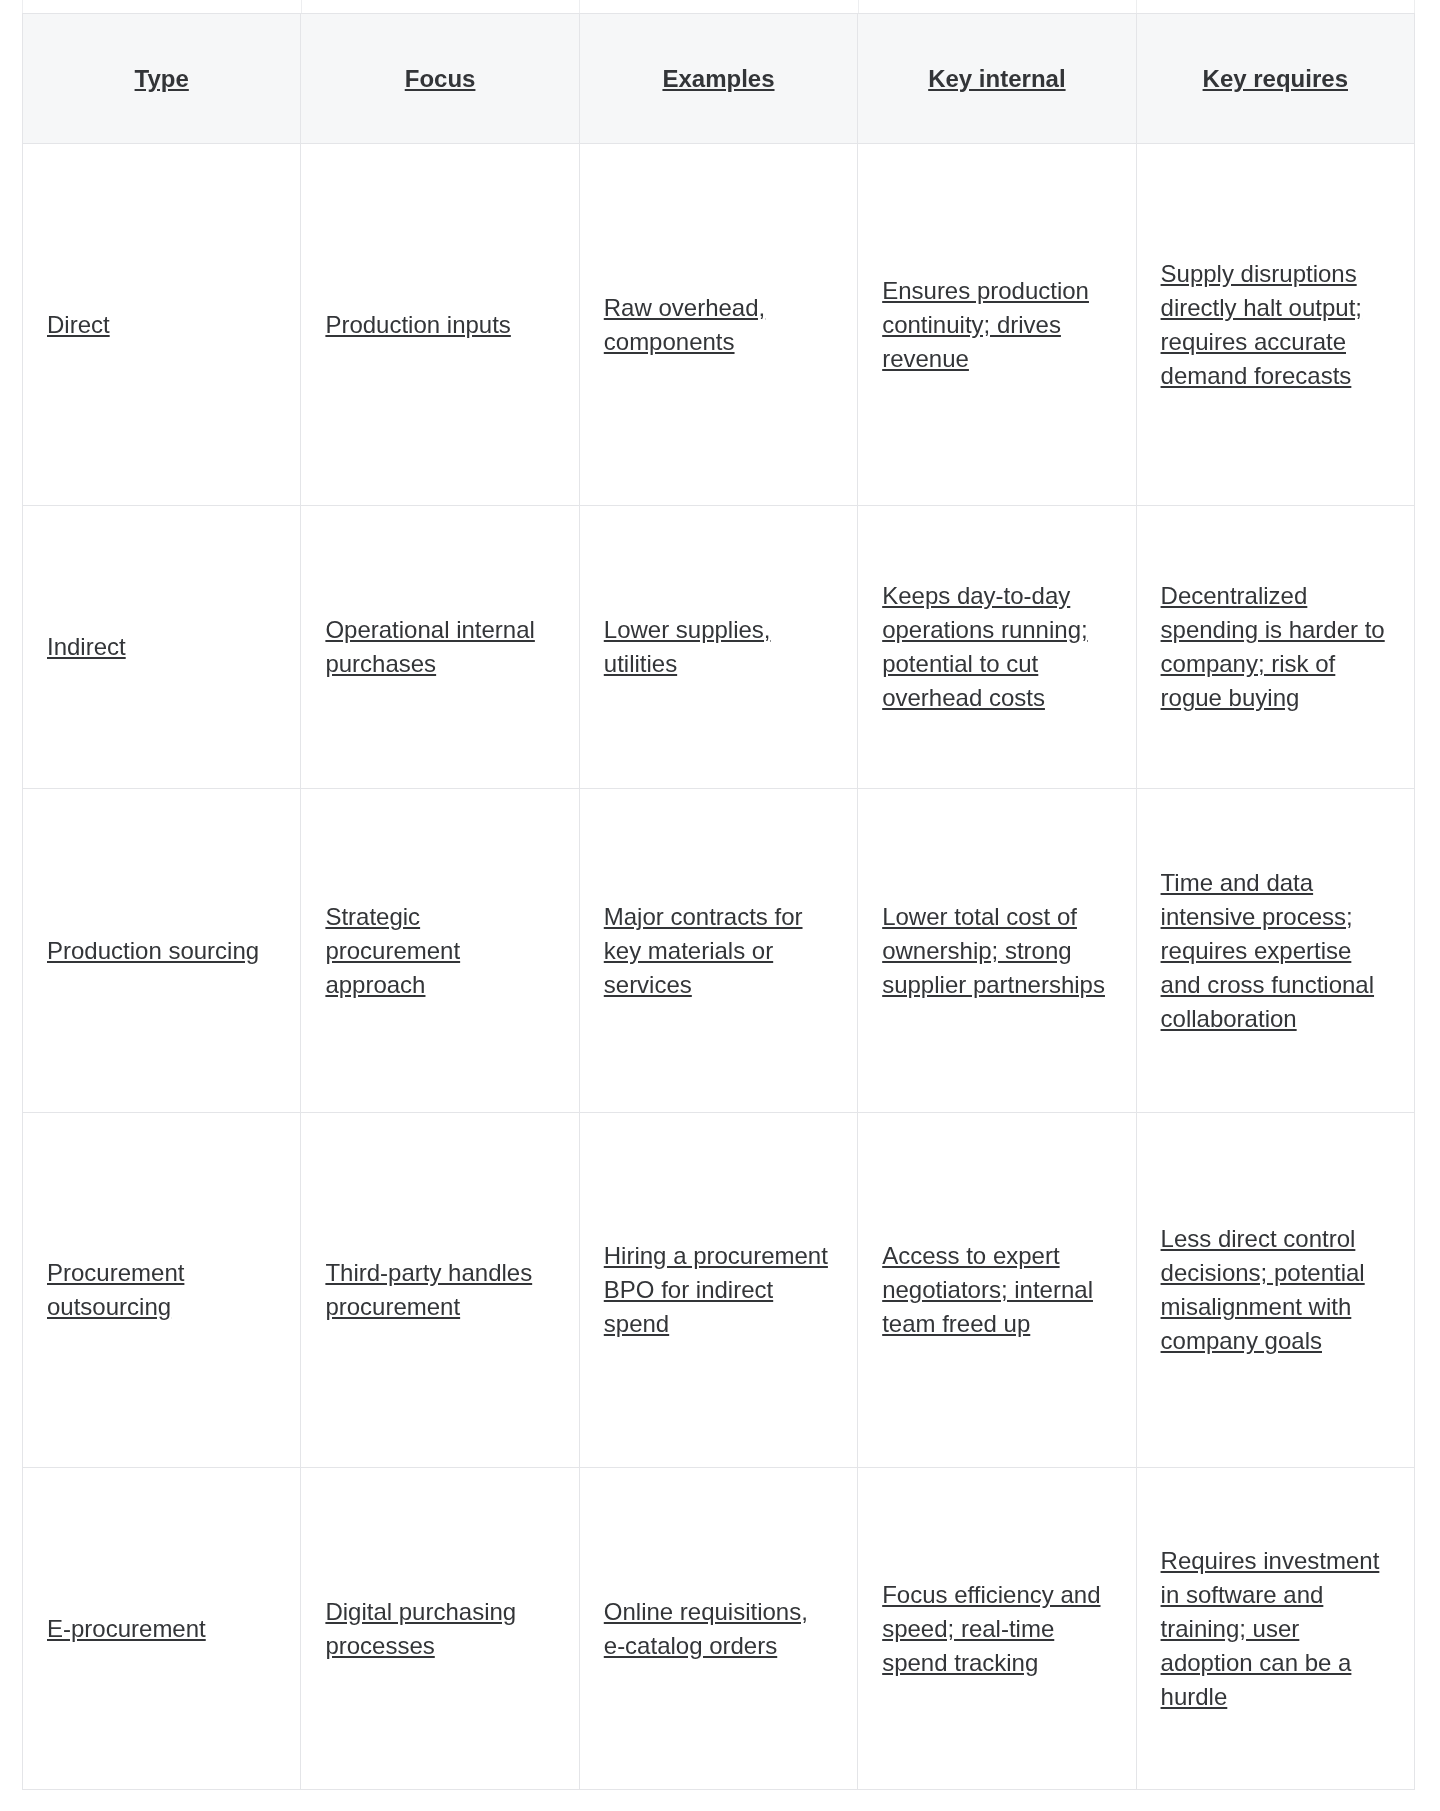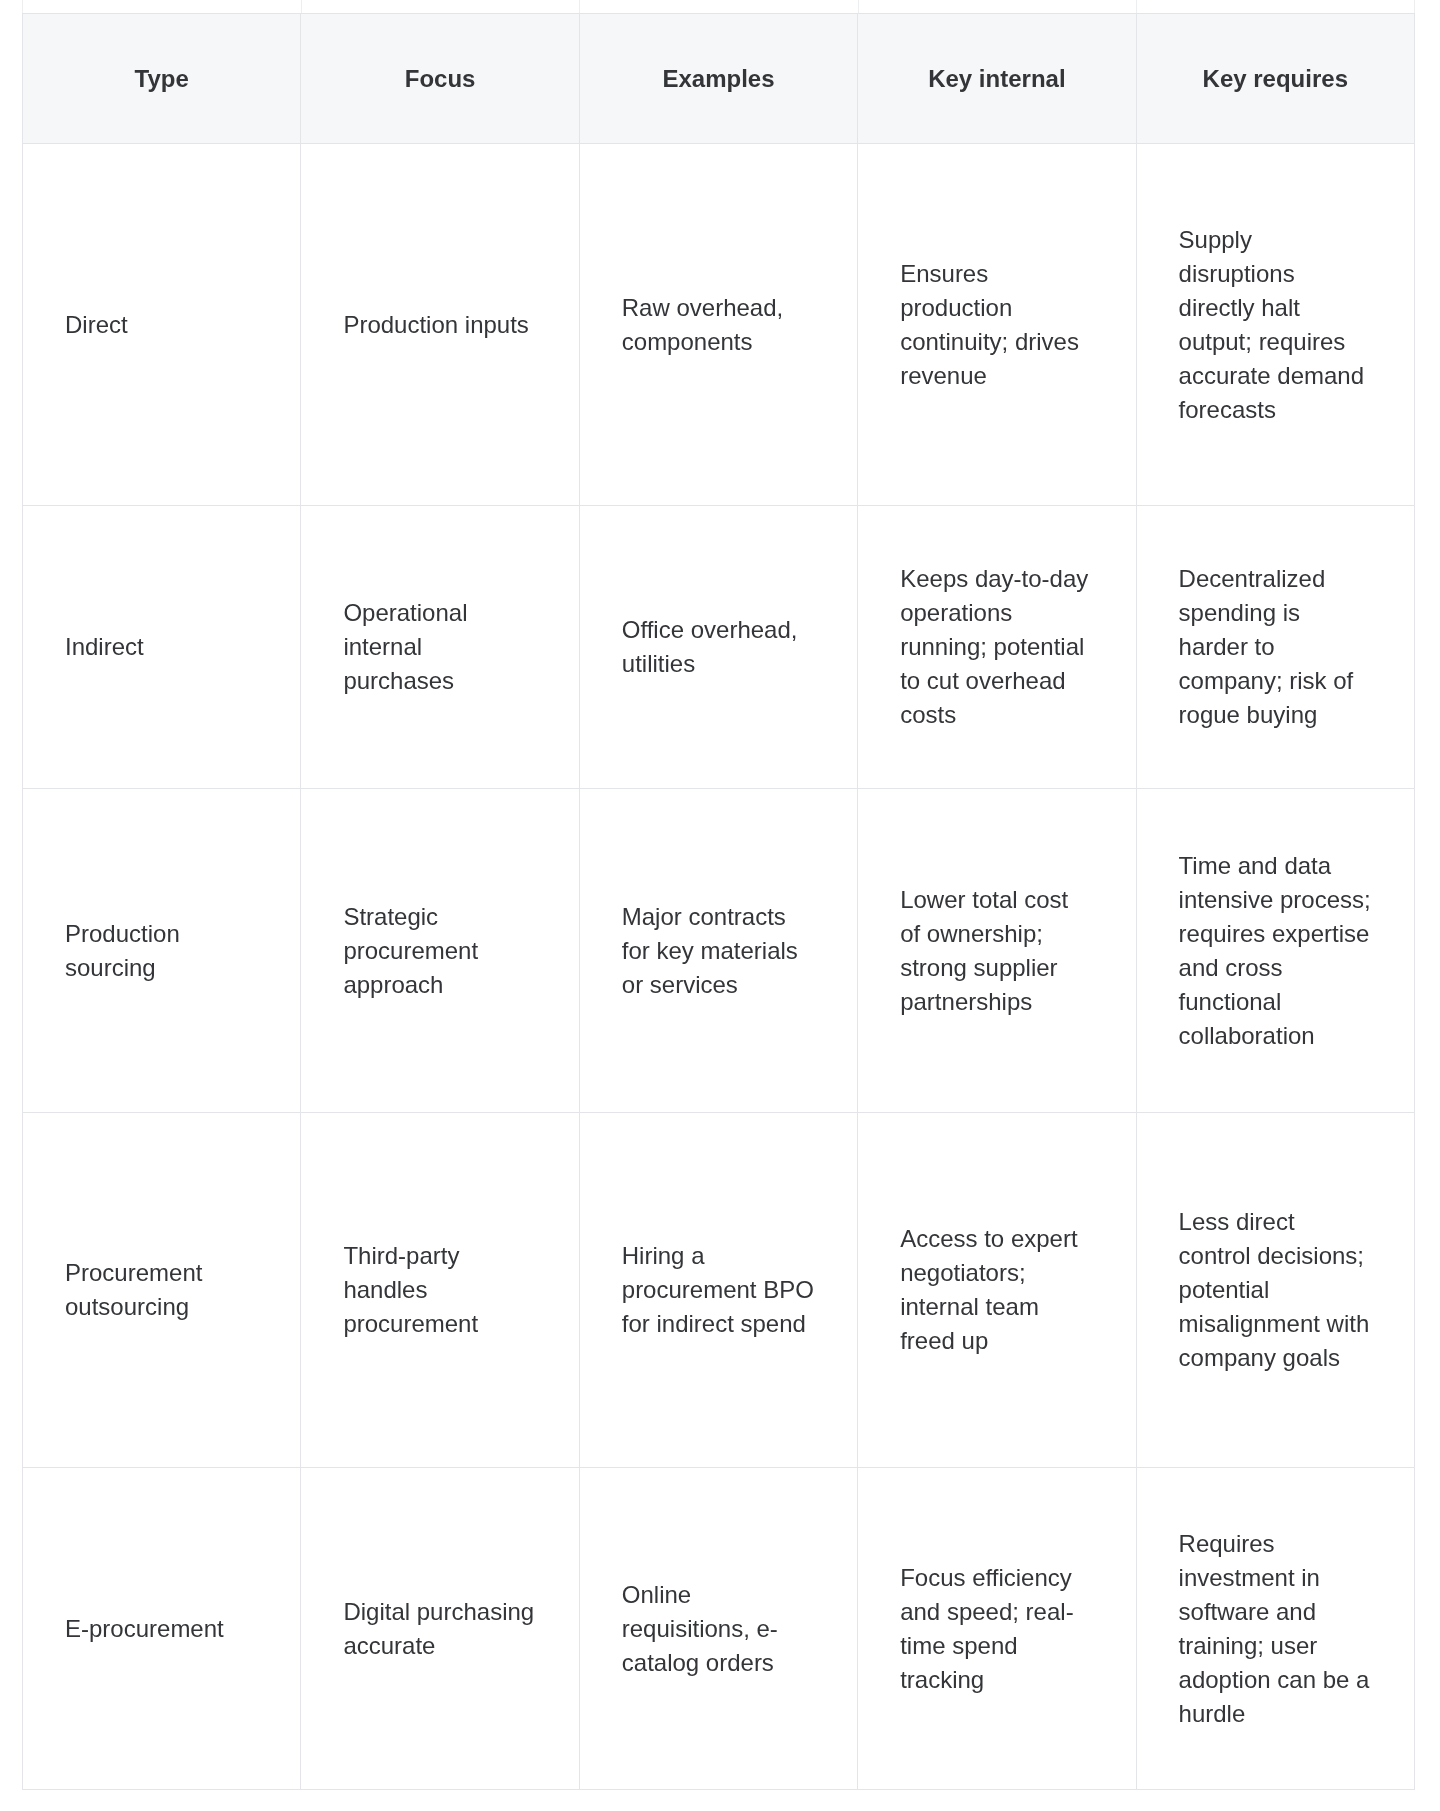--- a/index.html
+++ b/index.html
@@ -49,25 +49,26 @@
   table.cmp {
     width: 100%;
     border-collapse: collapse;
     table-layout: fixed;
   }
   table.cmp col { width: 20%; }
   table.cmp th,
   table.cmp td {
     border: 1px solid var(--border);
     vertical-align: middle;
-    padding: 12px 42px;
+    padding: 12px 24px;
     font-size: 24px;
     line-height: 34px;
     font-weight: 400;
     overflow-wrap: break-word;
+    text-decoration: underline;
   }
   table.cmp thead tr { height: 130px; }
   table.cmp thead th {
     background: var(--header-bg);
     font-weight: 600;
   }
   table.cmp tbody td { background: var(--page-bg); }
   table.cmp tbody tr:nth-child(1) { height: 362px; }
   table.cmp tbody tr:nth-child(2) { height: 283px; }
   table.cmp tbody tr:nth-child(3) { height: 324px; }
@@ -109,41 +110,41 @@
         <tr>
           <td>Direct</td>
           <td>Production inputs</td>
           <td>Raw overhead, components</td>
           <td>Ensures production continuity; drives revenue</td>
           <td>Supply disruptions directly halt output; requires accurate demand forecasts</td>
         </tr>
         <tr>
           <td>Indirect</td>
           <td>Operational internal purchases</td>
-          <td>Office overhead, utilities</td>
+          <td>Lower supplies, utilities</td>
           <td>Keeps day-to-day operations running; potential to cut overhead costs</td>
           <td>Decentralized spending is harder to company; risk of rogue buying</td>
         </tr>
         <tr>
           <td>Production sourcing</td>
           <td>Strategic procurement approach</td>
           <td>Major contracts for key materials or services</td>
           <td>Lower total cost of ownership; strong supplier partnerships</td>
           <td>Time and data intensive process; requires expertise and cross functional collaboration</td>
         </tr>
         <tr>
           <td>Procurement outsourcing</td>
           <td>Third-party handles procurement</td>
           <td>Hiring a procurement BPO for indirect spend</td>
           <td>Access to expert negotiators; internal team freed up</td>
           <td>Less direct control decisions; potential misalignment with company goals</td>
         </tr>
         <tr>
           <td>E-procurement</td>
-          <td>Digital purchasing accurate</td>
+          <td>Digital purchasing processes</td>
           <td>Online requisitions, e-catalog orders</td>
           <td>Focus efficiency and speed; real-time spend tracking</td>
           <td>Requires investment in software and training; user adoption can be a hurdle</td>
         </tr>
       </tbody>
     </table>
   </div>
 
 </div>
 

